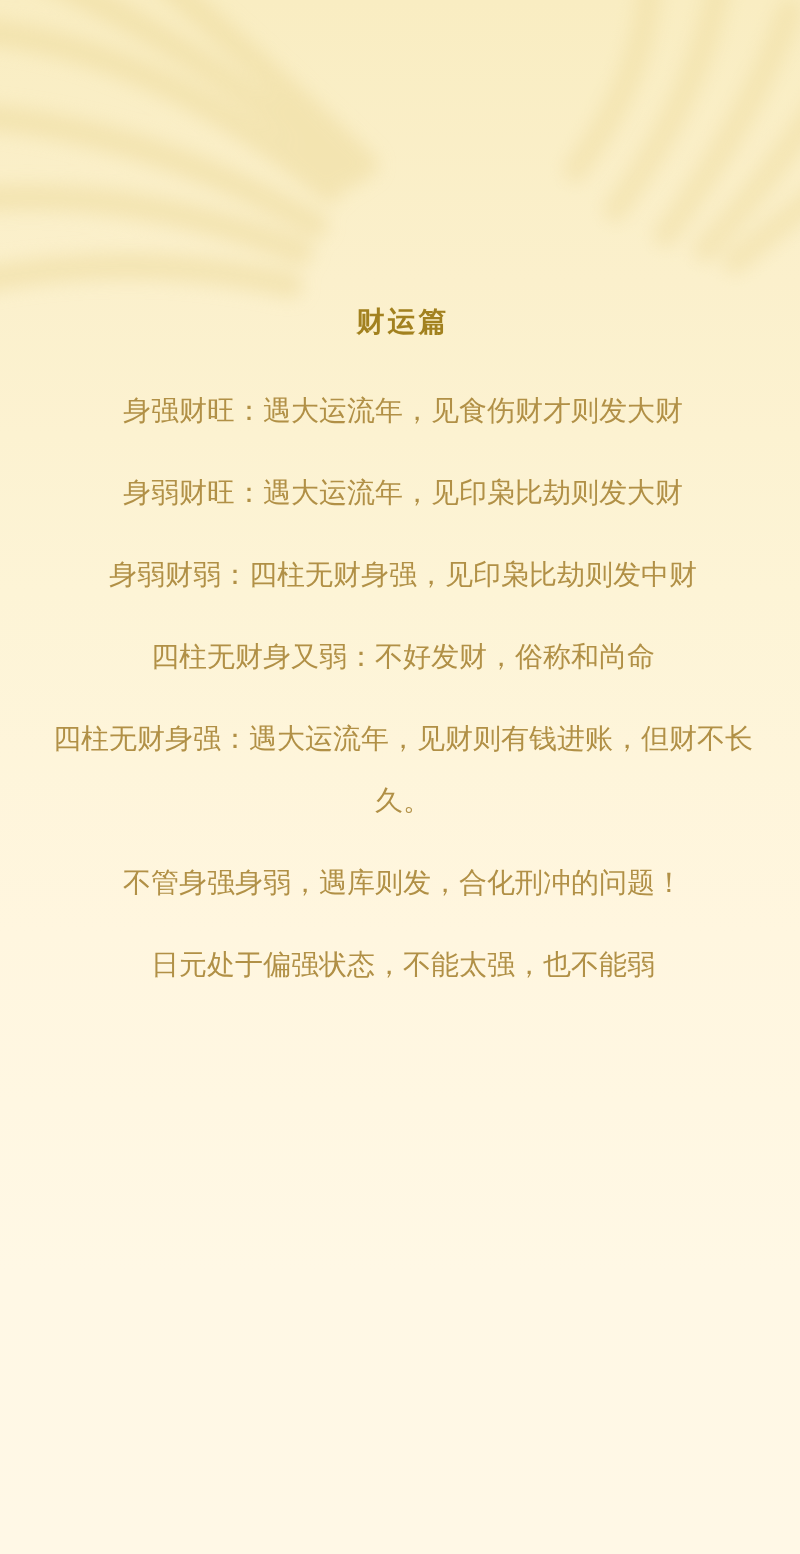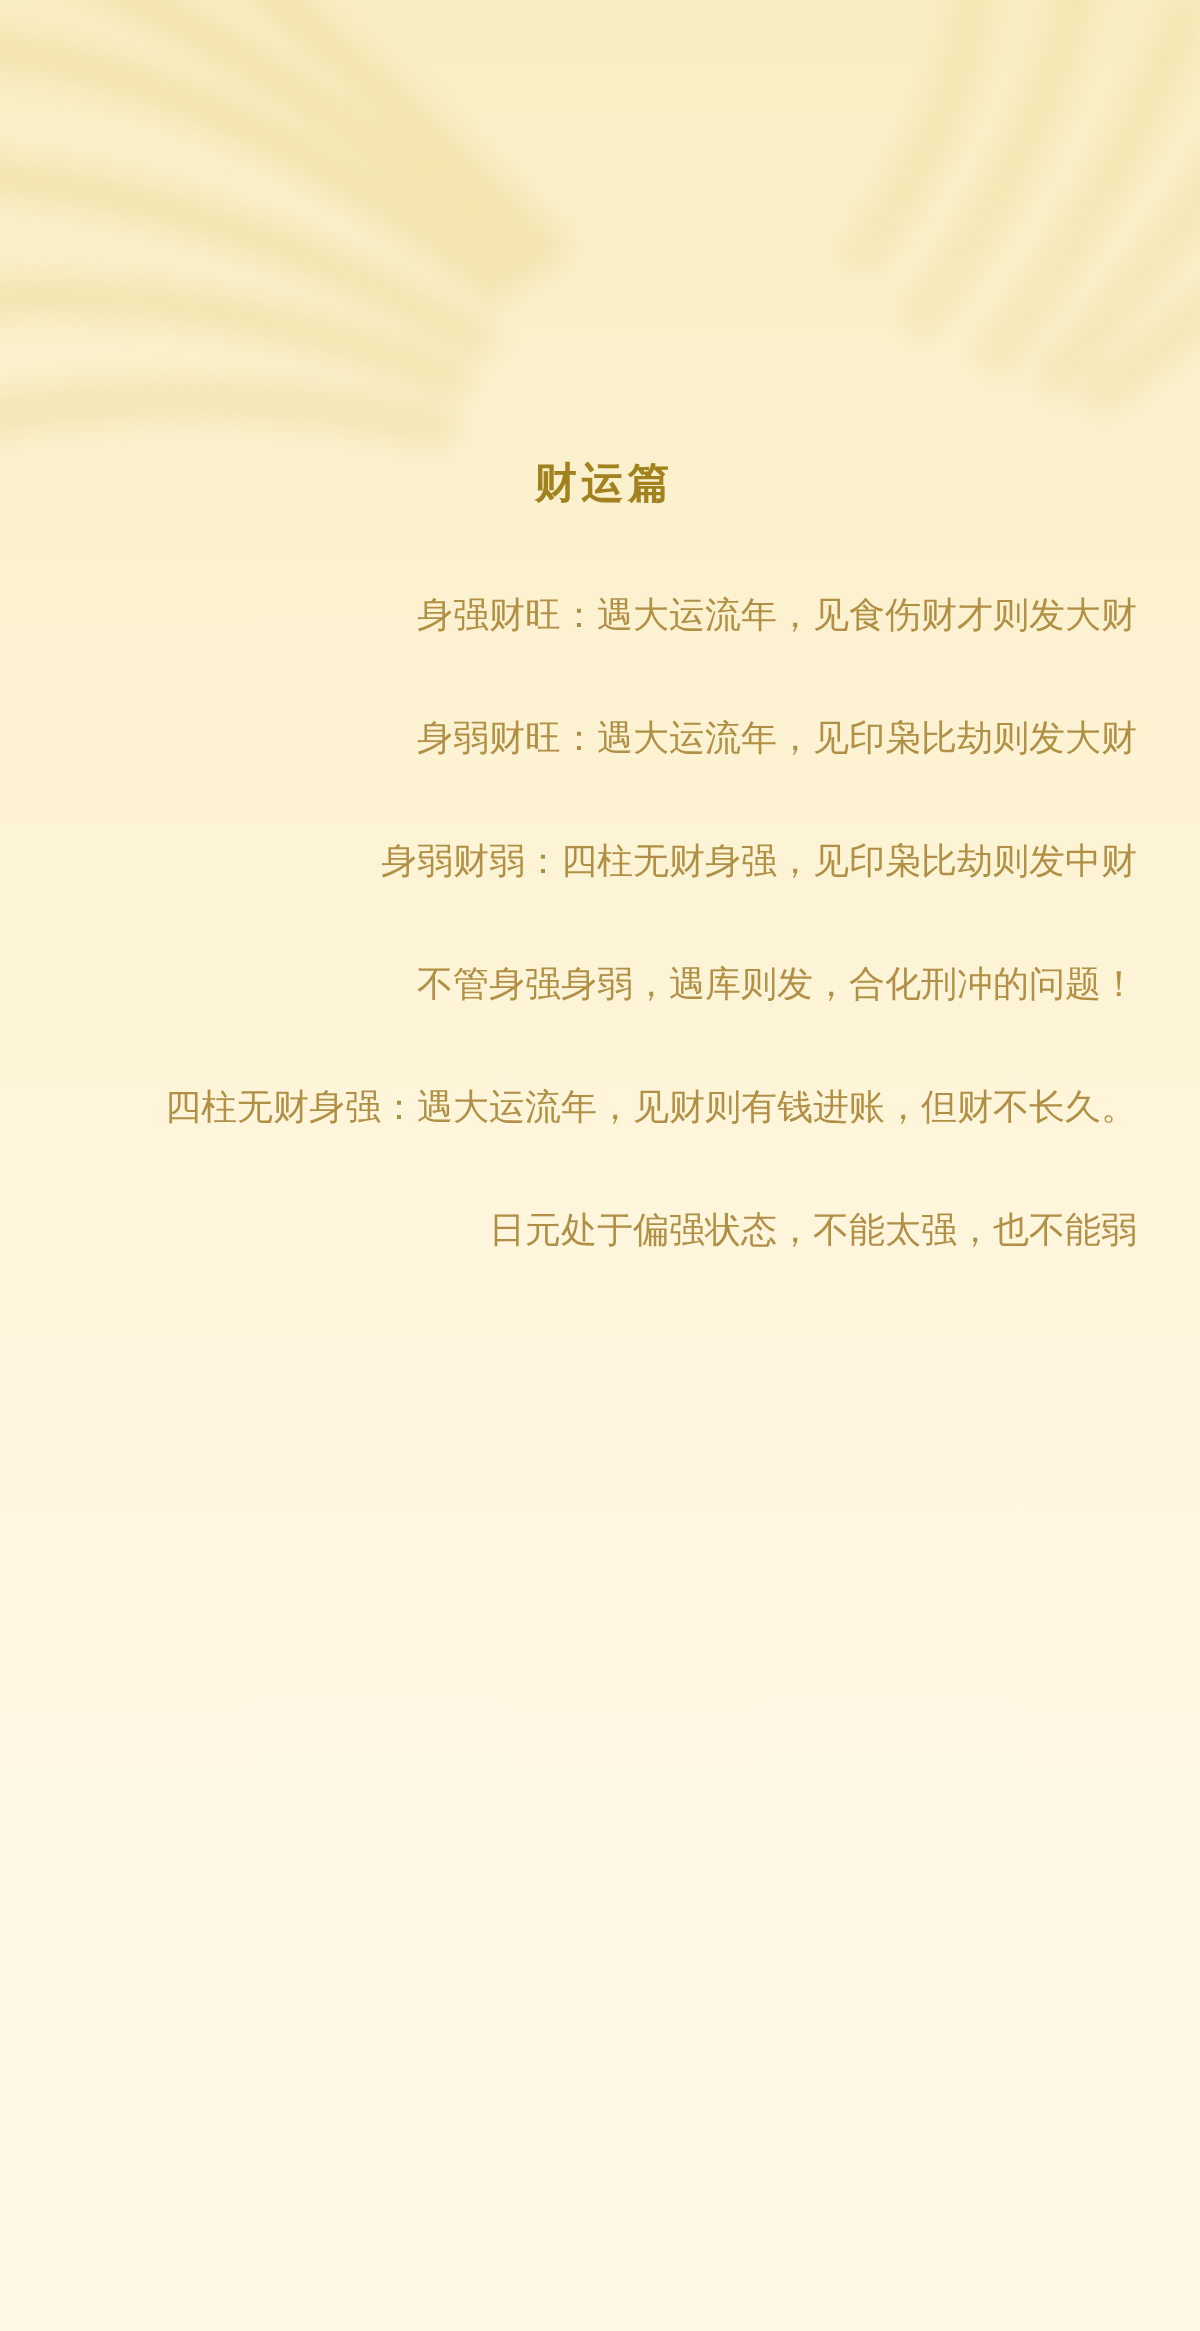--- a/index.html
+++ b/index.html
@@ -38,26 +38,26 @@
     font-size: 28px;
     line-height: 44px;
     font-weight: bold;
     letter-spacing: 3px;
     text-align: center;
     color: #a2811f;
   }
   .paragraphs p {
     margin: 0 0 20px 0;
     padding: 0;
-    font-size: 24px;
+    font-size: 28px;
     line-height: 62px;
     font-weight: 500;
     color: #b19046;
     letter-spacing: 0px;
-    text-align: right;
+    text-align: center;
     word-break: break-all;
   }
   .paragraphs p:first-child {
     margin-top: 36px;
   }
 </style>
 </head>
 <body>
 
 <div class="page">
@@ -87,19 +87,20 @@
     </g>
   </svg>
 
   <div class="content">
     <h1 class="title">财运篇</h1>
 
     <div class="paragraphs">
       <p>身强财旺：遇大运流年，见食伤财才则发大财</p>
       <p>身弱财旺：遇大运流年，见印枭比劫则发大财</p>
       <p>身弱财弱：四柱无财身强，见印枭比劫则发中财</p>
+      <p>四柱无财身又弱：不好发财，俗称和尚命</p>
+      <p>四柱无财身强：遇大运流年，见财则有钱进账，但财不长久。</p>
       <p>不管身强身弱，遇库则发，合化刑冲的问题！</p>
-      <p>四柱无财身强：遇大运流年，见财则有钱进账，但财不长久。</p>
       <p>日元处于偏强状态，不能太强，也不能弱</p>
     </div>
   </div>
 
 </div>
 
 </body></html>

